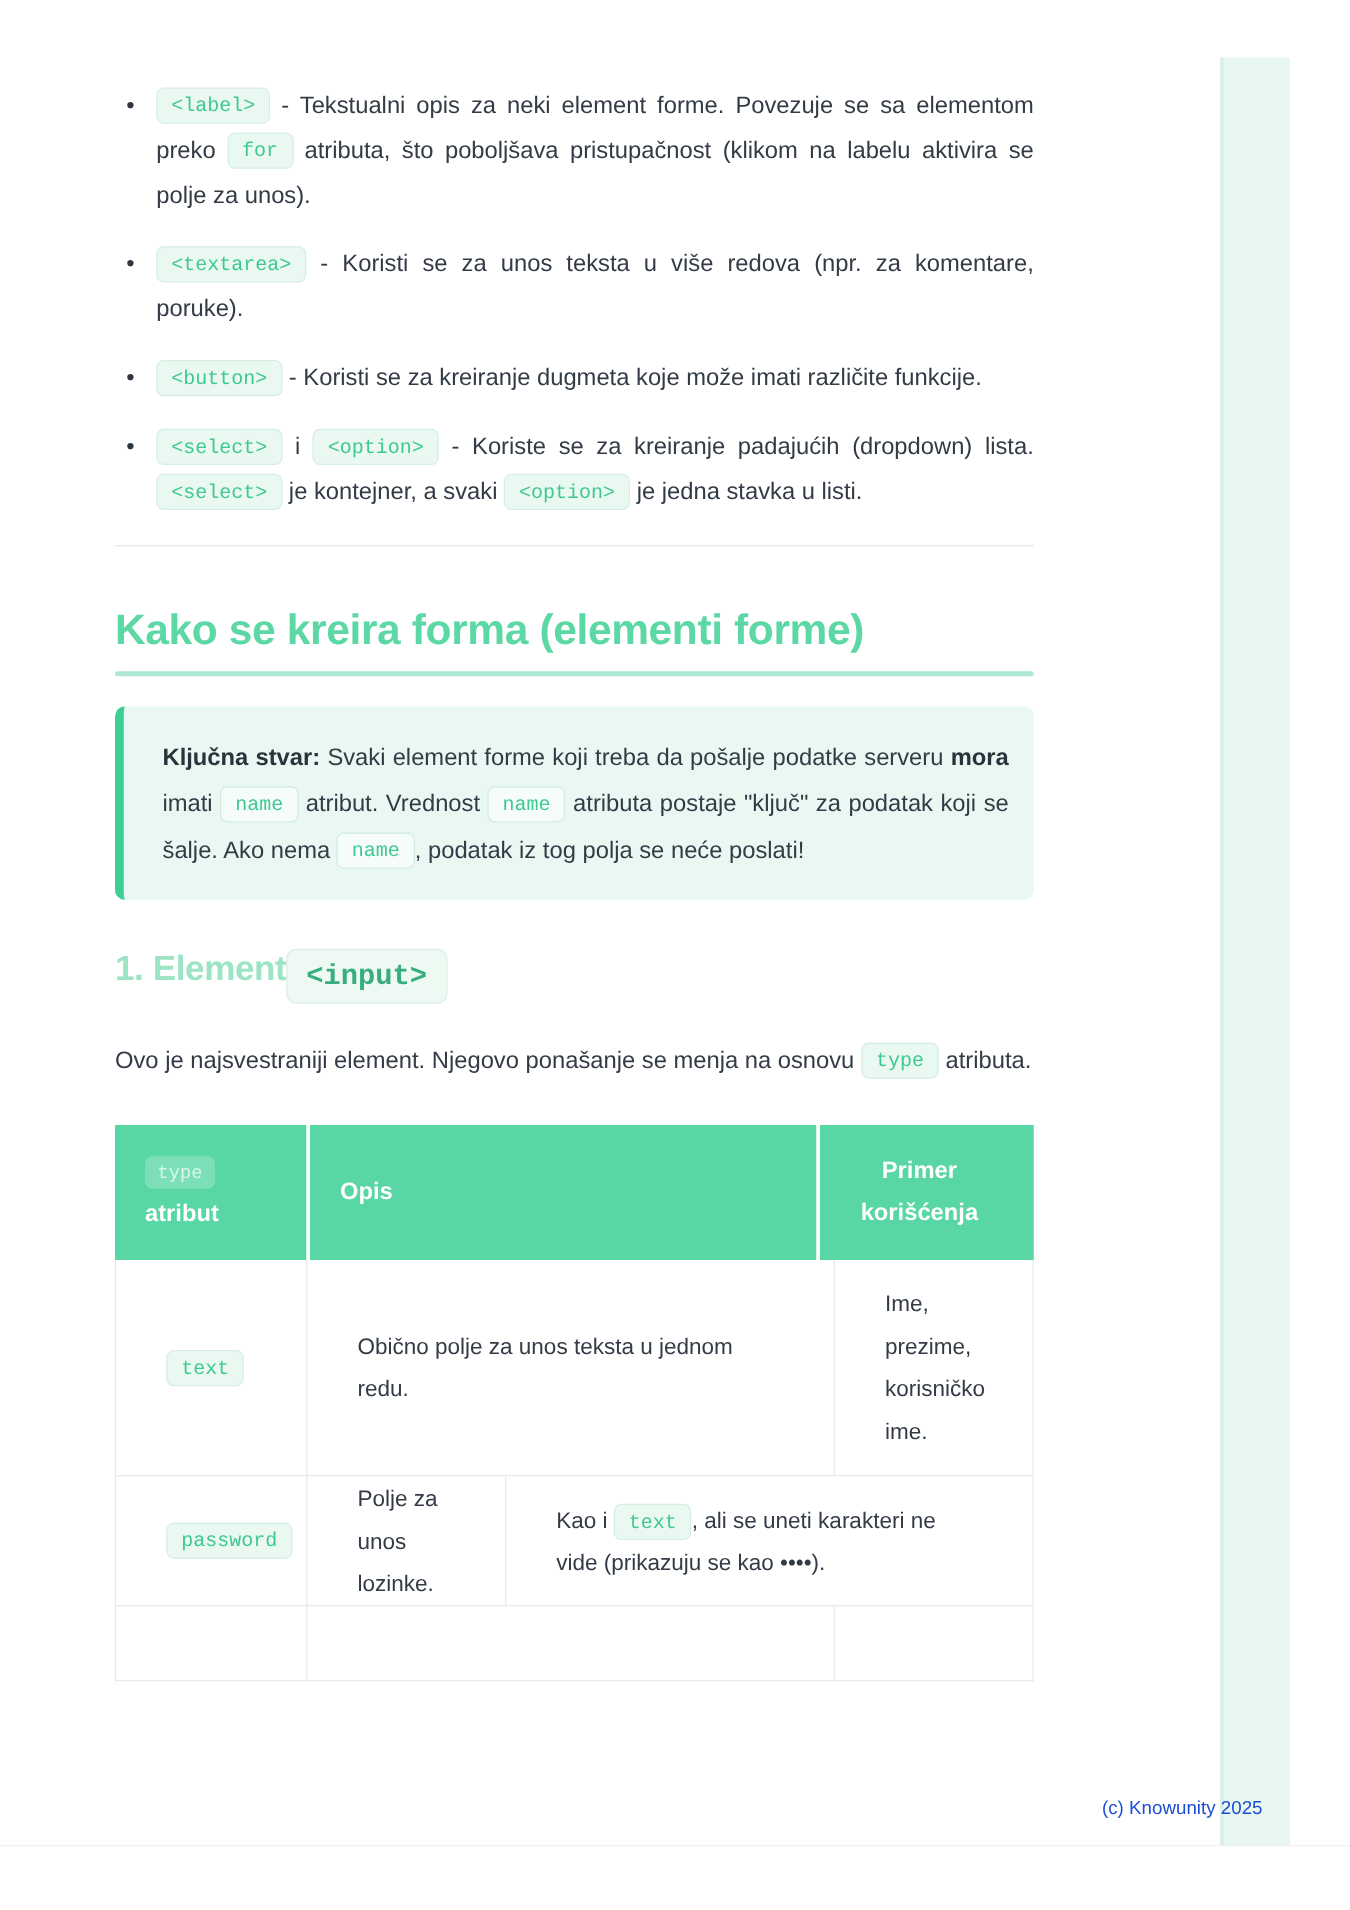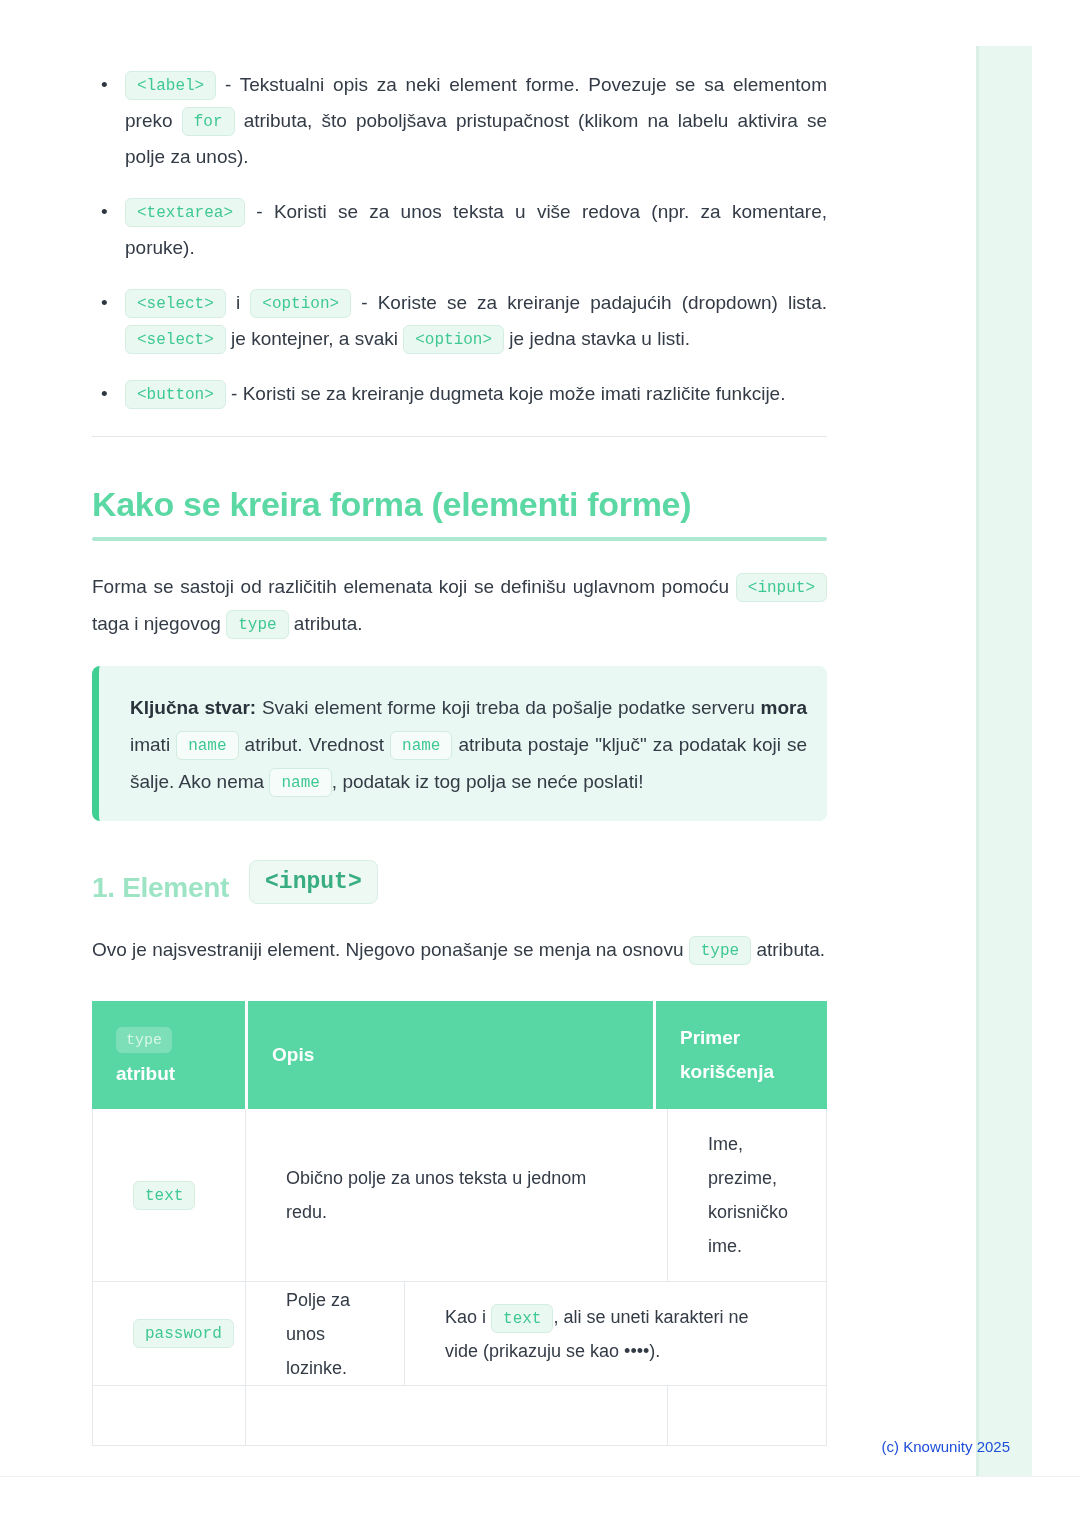--- a/index.html
+++ b/index.html
@@ -108,22 +108,22 @@
     padding: 23px 20px 21px 31px;
     font-size: 19px;
     line-height: 37px;
     text-align: justify;
   }
   .callout strong { color: #2a323c; }
   .callout .chip { background: #f6fcf9; border-color: #d2ecdf; }
   .section-heading {
     margin-top: 39px;
     display: flex;
-    align-items: flex-end;
-    gap: 20px;
+    align-items: flex-start;
+    gap: 0;
   }
   .section-heading .h2label {
     font-size: 28px;
     font-weight: 700;
     color: #9de4c5;
     letter-spacing: -0.3px;
   }
   .section-heading .chip {
     font-size: 23px;
     font-weight: 700;
@@ -142,21 +142,21 @@
     height: 108px;
   }
   .th {
     padding: 20px 24px;
     font-size: 19px;
     font-weight: 700;
     line-height: 34px;
   }
   .th1 { width: 153px; }
   .th2 { width: 411px; border-left: 3px solid #ffffff; border-right: 3px solid #ffffff; display: flex; align-items: center; }
-  .th3 { width: 159px; }
+  .th3 { width: 159px; text-align: center; }
   .th-chip {
     display: inline-block;
     font-family: "Liberation Mono", "DejaVu Sans Mono", monospace;
     font-size: 15px;
     font-weight: 400;
     line-height: 1;
     padding: 6px 10px 5px;
     background: rgba(255,255,255,0.22);
     border-radius: 6px;
     color: #d8f6e9;
@@ -192,30 +192,29 @@
 
   <div class="side-strip"></div>
 
   <div class="footer-copy">(c) Knowunity 2025</div>
 
   <div class="content">
 
     <ul class="bullets">
       <li><span class="chip">&lt;label&gt;</span> - Tekstualni opis za neki element forme. Povezuje se sa elementom preko <span class="chip">for</span> atributa, što poboljšava pristupačnost (klikom na labelu aktivira se polje za unos).</li>
       <li><span class="chip">&lt;textarea&gt;</span> - Koristi se za unos teksta u više redova (npr. za komentare, poruke).</li>
+      <li><span class="chip">&lt;button&gt;</span> - Koristi se za kreiranje dugmeta koje može imati različite funkcije.</li>
       <li><span class="chip">&lt;select&gt;</span> i <span class="chip">&lt;option&gt;</span> - Koriste se za kreiranje padajućih (dropdown) lista. <span class="chip">&lt;select&gt;</span> je kontejner, a svaki <span class="chip">&lt;option&gt;</span> je jedna stavka u listi.</li>
-      <li><span class="chip">&lt;button&gt;</span> - Koristi se za kreiranje dugmeta koje može imati različite funkcije.</li>
     </ul>
 
     <hr class="divider">
 
     <h1 class="page-title">Kako se kreira forma (elementi forme)</h1>
     <div class="title-underline"></div>
 
-    <p class="intro">Forma se sastoji od različitih elemenata koji se definišu uglavnom pomoću <span class="chip">&lt;input&gt;</span> taga i njegovog <span class="chip">type</span> atributa.</p>
 
     <div class="callout"><strong>Ključna stvar:</strong> Svaki element forme koji treba da pošalje podatke serveru <strong>mora</strong> imati <span class="chip">name</span> atribut. Vrednost <span class="chip">name</span> atributa postaje "ključ" za podatak koji se šalje. Ako nema <span class="chip">name</span>, podatak iz tog polja se neće poslati!</div>
 
     <div class="section-heading">
       <span class="h2label">1. Element</span>
       <span class="chip">&lt;input&gt;</span>
     </div>
 
     <p class="p2">Ovo je najsvestraniji element. Njegovo ponašanje se menja na osnovu <span class="chip">type</span> atributa.</p>
 

